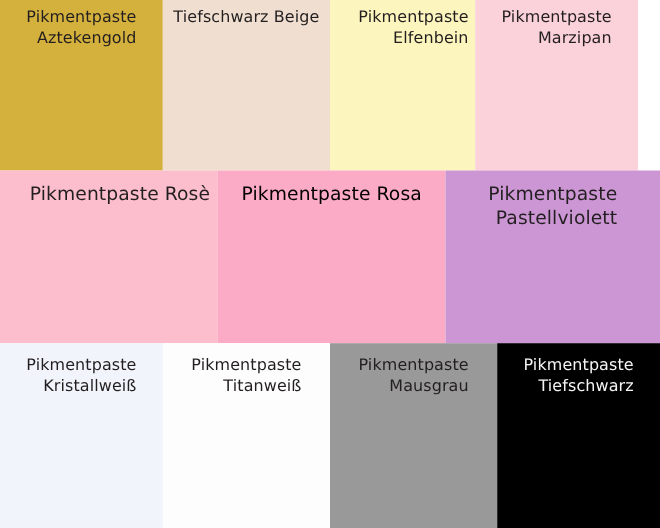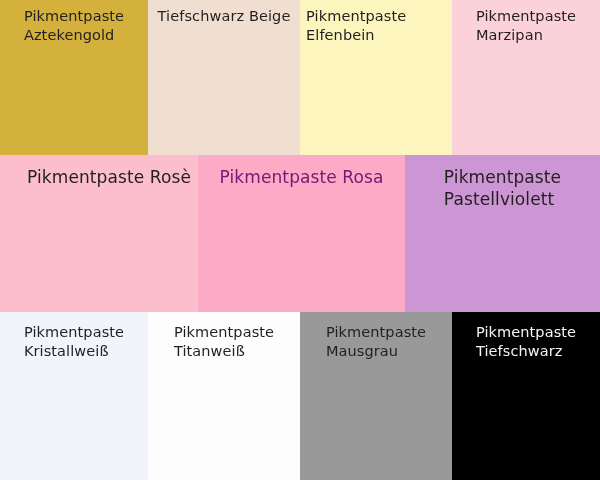--- a/index.html
+++ b/index.html
@@ -29,21 +29,21 @@
 
   .swatch-cell {
     box-sizing: border-box;
     display: flex;
     align-items: flex-start;
     justify-content: center;
     overflow: hidden;
     flex: 0 0 auto;
   }
   .swatch-label {
-    text-align: left;
+    text-align: right;
     line-height: 1.32;
     color: #231f20;
     padding: 7px 6px 0 6px;
     letter-spacing: 0.1px;
     white-space: pre-line;
     font-weight: 400;
   }
 
   
   #row-1 .swatch-label { font-size: 14.5px; }
@@ -60,35 +60,35 @@
 <div id="swatch-board" style="width: 600px; height: 480px;">
 
   <div class="swatch-row" id="row-1" style="height: 155px;">
     <div class="swatch-cell" style="width: 148px; background: rgb(212, 176, 60);">
       <span class="swatch-label" style="color: rgb(35, 31, 32);">Pikmentpaste
 Aztekengold</span>
     </div>
     <div class="swatch-cell" style="width: 152px; background: rgb(240, 223, 208);">
       <span class="swatch-label" style="color: rgb(35, 31, 32);">Tiefschwarz Beige</span>
     </div>
-    <div class="swatch-cell" style="width: 152px; background: rgb(252, 245, 189);">
+    <div class="swatch-cell" style="width: 132px; background: rgb(252, 245, 189);">
       <span class="swatch-label" style="color: rgb(35, 31, 32);">Pikmentpaste Elfenbein</span>
     </div>
     <div class="swatch-cell" style="width: 148px; background: rgb(251, 209, 218);">
       <span class="swatch-label" style="color: rgb(35, 31, 32);">Pikmentpaste
 Marzipan</span>
     </div>
   </div>
 
   <div class="swatch-row" id="row-2" style="height: 157px;">
     <div class="swatch-cell" style="width: 198px; background: rgb(252, 190, 205); padding-left: 20px;">
       <span class="swatch-label" style="color: rgb(35, 31, 32);">Pikmentpaste Rosè</span>
     </div>
     <div class="swatch-cell" style="width: 207px; background: rgb(252, 171, 199);">
-      <span class="swatch-label" style="color: #701a75;">Pikmentpaste Rosa</span>
+      <span class="swatch-label" style="color: #000000;">Pikmentpaste Rosa</span>
     </div>
     <div class="swatch-cell" style="width: 195px; background: rgb(204, 150, 212);">
       <span class="swatch-label" style="color: rgb(35, 31, 32);">Pikmentpaste
 Pastellviolett</span>
     </div>
   </div>
 
   <div class="swatch-row" id="row-3" style="height: 168px;">
     <div class="swatch-cell" style="width: 148px; background: rgb(242, 244, 251);">
       <span class="swatch-label" style="color: rgb(35, 31, 32);">Pikmentpaste

